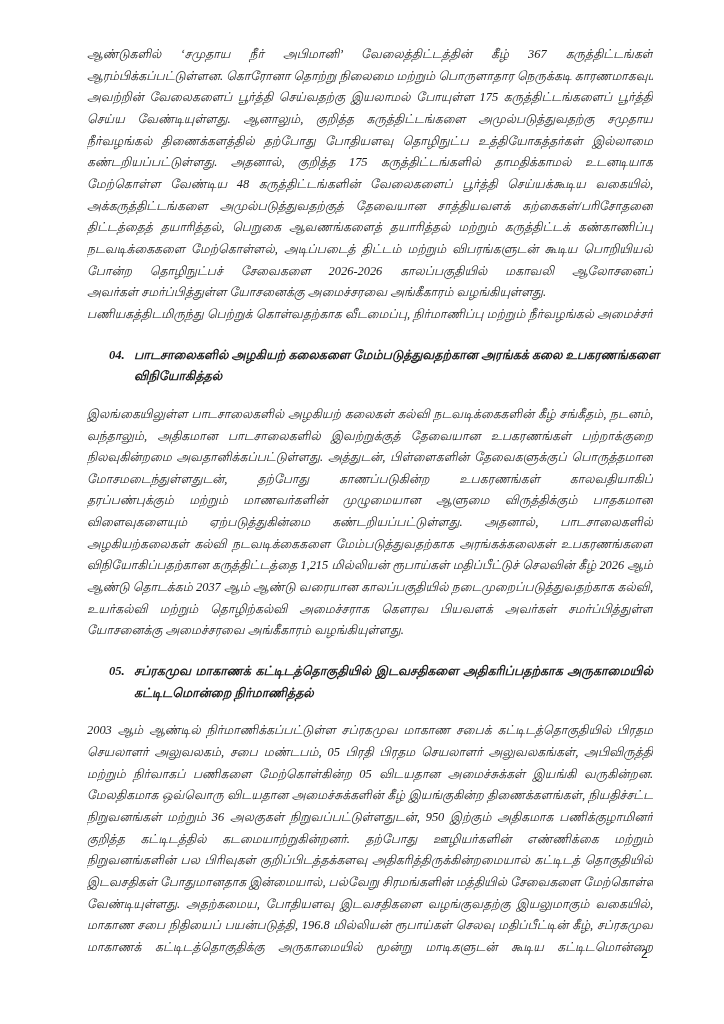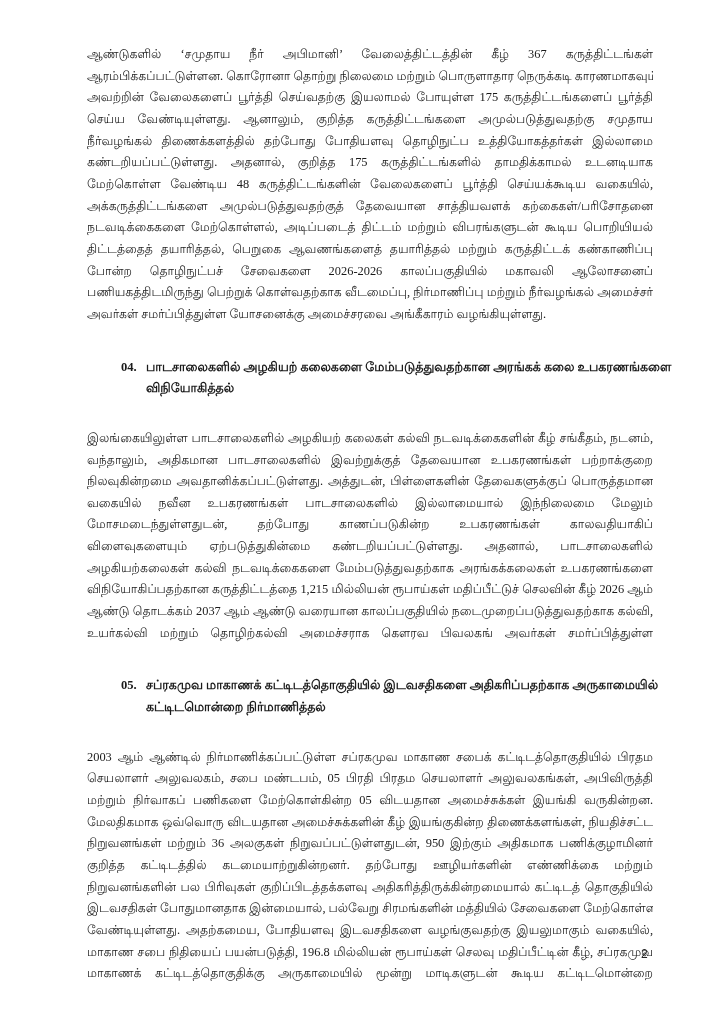--- a/index.html
+++ b/index.html
@@ -13,20 +13,21 @@
     position: relative;
     overflow: hidden;
     font-family: "Liberation Serif", "DejaVu Serif", serif;
     color: #1a1a1a;
   }
   .page {
     position: absolute;
     left: 87px;
     top: 44px;
     width: 566px;
+    font-style: italic;
   }
   .para {
     font-size: 12.4px;
     line-height: 21.65px;
     text-align: justify;
     text-align-last: left;
     margin: 0;
     letter-spacing: 0;
     word-spacing: 0;
   }
@@ -35,21 +36,21 @@
     text-align: justify;
     text-align-last: justify;
     white-space: nowrap;
     overflow: hidden;
   }
   .para .ln.last {
     text-align-last: left;
   }
   .heading {
     position: relative;
-    margin: 12px;
+    margin: 0;
     padding-left: 47px;
     font-size: 12.6px;
     line-height: 21.65px;
     font-weight: bold;
   }
   .heading .num {
     position: absolute;
     left: 22px;
     top: 0;
   }
@@ -80,48 +81,49 @@
 
   <p class="para">
     <span class="ln">ஆண்டுகளில் ‘சமுதாய நீர் அபிமானி’ வேலைத்திட்டத்தின் கீழ் 367 கருத்திட்டங்கள்</span>
     <span class="ln">ஆரம்பிக்கப்பட்டுள்ளன. கொரோனா தொற்று நிலைமை மற்றும் பொருளாதார நெருக்கடி காரணமாகவும்</span>
     <span class="ln">அவற்றின் வேலைகளைப் பூர்த்தி செய்வதற்கு இயலாமல் போயுள்ள 175 கருத்திட்டங்களைப் பூர்த்தி</span>
     <span class="ln">செய்ய வேண்டியுள்ளது. ஆனாலும், குறித்த கருத்திட்டங்களை அமுல்படுத்துவதற்கு சமுதாய</span>
     <span class="ln">நீர்வழங்கல் திணைக்களத்தில் தற்போது போதியளவு தொழிநுட்ப உத்தியோகத்தர்கள் இல்லாமை</span>
     <span class="ln">கண்டறியப்பட்டுள்ளது. அதனால், குறித்த 175 கருத்திட்டங்களில் தாமதிக்காமல் உடனடியாக</span>
     <span class="ln">மேற்கொள்ள வேண்டிய 48 கருத்திட்டங்களின் வேலைகளைப் பூர்த்தி செய்யக்கூடிய வகையில்,</span>
     <span class="ln">அக்கருத்திட்டங்களை அமுல்படுத்துவதற்குத் தேவையான சாத்தியவளக் கற்கைகள்/பரிசோதனை</span>
+    <span class="ln">திட்டத்தைத் தயாரித்தல், பெறுகை ஆவணங்களைத் தயாரித்தல் மற்றும் கருத்திட்டக் கண்காணிப்பு</span>
     <span class="ln">நடவடிக்கைகளை மேற்கொள்ளல், அடிப்படைத் திட்டம் மற்றும் விபரங்களுடன் கூடிய பொறியியல்</span>
-    <span class="ln">திட்டத்தைத் தயாரித்தல், பெறுகை ஆவணங்களைத் தயாரித்தல் மற்றும் கருத்திட்டக் கண்காணிப்பு</span>
     <span class="ln">போன்ற தொழிநுட்பச் சேவைகளை 2026-2026 காலப்பகுதியில் மகாவலி ஆலோசனைப்</span>
+    <span class="ln last">அவர்கள் சமர்ப்பித்துள்ள யோசனைக்கு அமைச்சரவை அங்கீகாரம் வழங்கியுள்ளது.</span>
     <span class="ln">பணியகத்திடமிருந்து பெற்றுக் கொள்வதற்காக வீடமைப்பு, நிர்மாணிப்பு மற்றும் நீர்வழங்கல் அமைச்சர்</span>
-    <span class="ln last">அவர்கள் சமர்ப்பித்துள்ள யோசனைக்கு அமைச்சரவை அங்கீகாரம் வழங்கியுள்ளது.</span>
   </p>
 
   <div class="gap-before-heading"></div>
 
   <h2 class="heading">
     <span class="num">04.</span>
     <span class="ln">பாடசாலைகளில் அழகியற் கலைகளை மேம்படுத்துவதற்கான அரங்கக் கலை உபகரணங்களை</span>
     <span class="ln last">விநியோகித்தல்</span>
   </h2>
 
   <div class="gap-after-heading"></div>
 
   <p class="para">
     <span class="ln">இலங்கையிலுள்ள பாடசாலைகளில் அழகியற் கலைகள் கல்வி நடவடிக்கைகளின் கீழ் சங்கீதம், நடனம்,</span>
     <span class="ln">வந்தாலும், அதிகமான பாடசாலைகளில் இவற்றுக்குத் தேவையான உபகரணங்கள் பற்றாக்குறை</span>
     <span class="ln">நிலவுகின்றமை அவதானிக்கப்பட்டுள்ளது. அத்துடன், பிள்ளைகளின் தேவைகளுக்குப் பொருத்தமான</span>
-    <span class="ln">வகையில் நவீன உபகரணங்கள் பாடசாலைகளில் இல்லாமையால் இந்நிலைமை மேலும்</span>
     <span class="ln">மோசமடைந்துள்ளதுடன், தற்போது காணப்படுகின்ற உபகரணங்கள் காலவதியாகிப்</span>
+    <span class="ln">தரப்பண்புக்கும் மற்றும் மாணவர்களின் முழுமையான ஆளுமை விருத்திக்கும் பாதகமான</span>
     <span class="ln">விளைவுகளையும் ஏற்படுத்துகின்மை கண்டறியப்பட்டுள்ளது. அதனால், பாடசாலைகளில்</span>
     <span class="ln">அழகியற்கலைகள் கல்வி நடவடிக்கைகளை மேம்படுத்துவதற்காக அரங்கக்கலைகள் உபகரணங்களை</span>
     <span class="ln">விநியோகிப்பதற்கான கருத்திட்டத்தை 1,215 மில்லியன் ரூபாய்கள் மதிப்பீட்டுச் செலவின் கீழ் 2026 ஆம்</span>
     <span class="ln">ஆண்டு தொடக்கம் 2037 ஆம் ஆண்டு வரையான காலப்பகுதியில் நடைமுறைப்படுத்துவதற்காக கல்வி,</span>
-    <span class="ln">உயர்கல்வி மற்றும் தொழிற்கல்வி அமைச்சராக கௌரவ பிவலகங் அவர்கள் சமர்ப்பித்துள்ள</span>
+    <span class="ln">உயர்கல்வி மற்றும் தொழிற்கல்வி அமைச்சராக கௌரவ பியவளக் அவர்கள் சமர்ப்பித்துள்ள</span>
+    <span class="ln last">யோசனைக்கு அமைச்சரவை அங்கீகாரம் வழங்கியுள்ளது.</span>
   </p>
 
   <div class="gap-before-heading"></div>
 
   <h2 class="heading">
     <span class="num">05.</span>
     <span class="ln">சப்ரகமுவ மாகாணக் கட்டிடத்தொகுதியில் இடவசதிகளை அதிகரிப்பதற்காக அருகாமையில்</span>
     <span class="ln last">கட்டிடமொன்றை நிர்மாணித்தல்</span>
   </h2>
 

